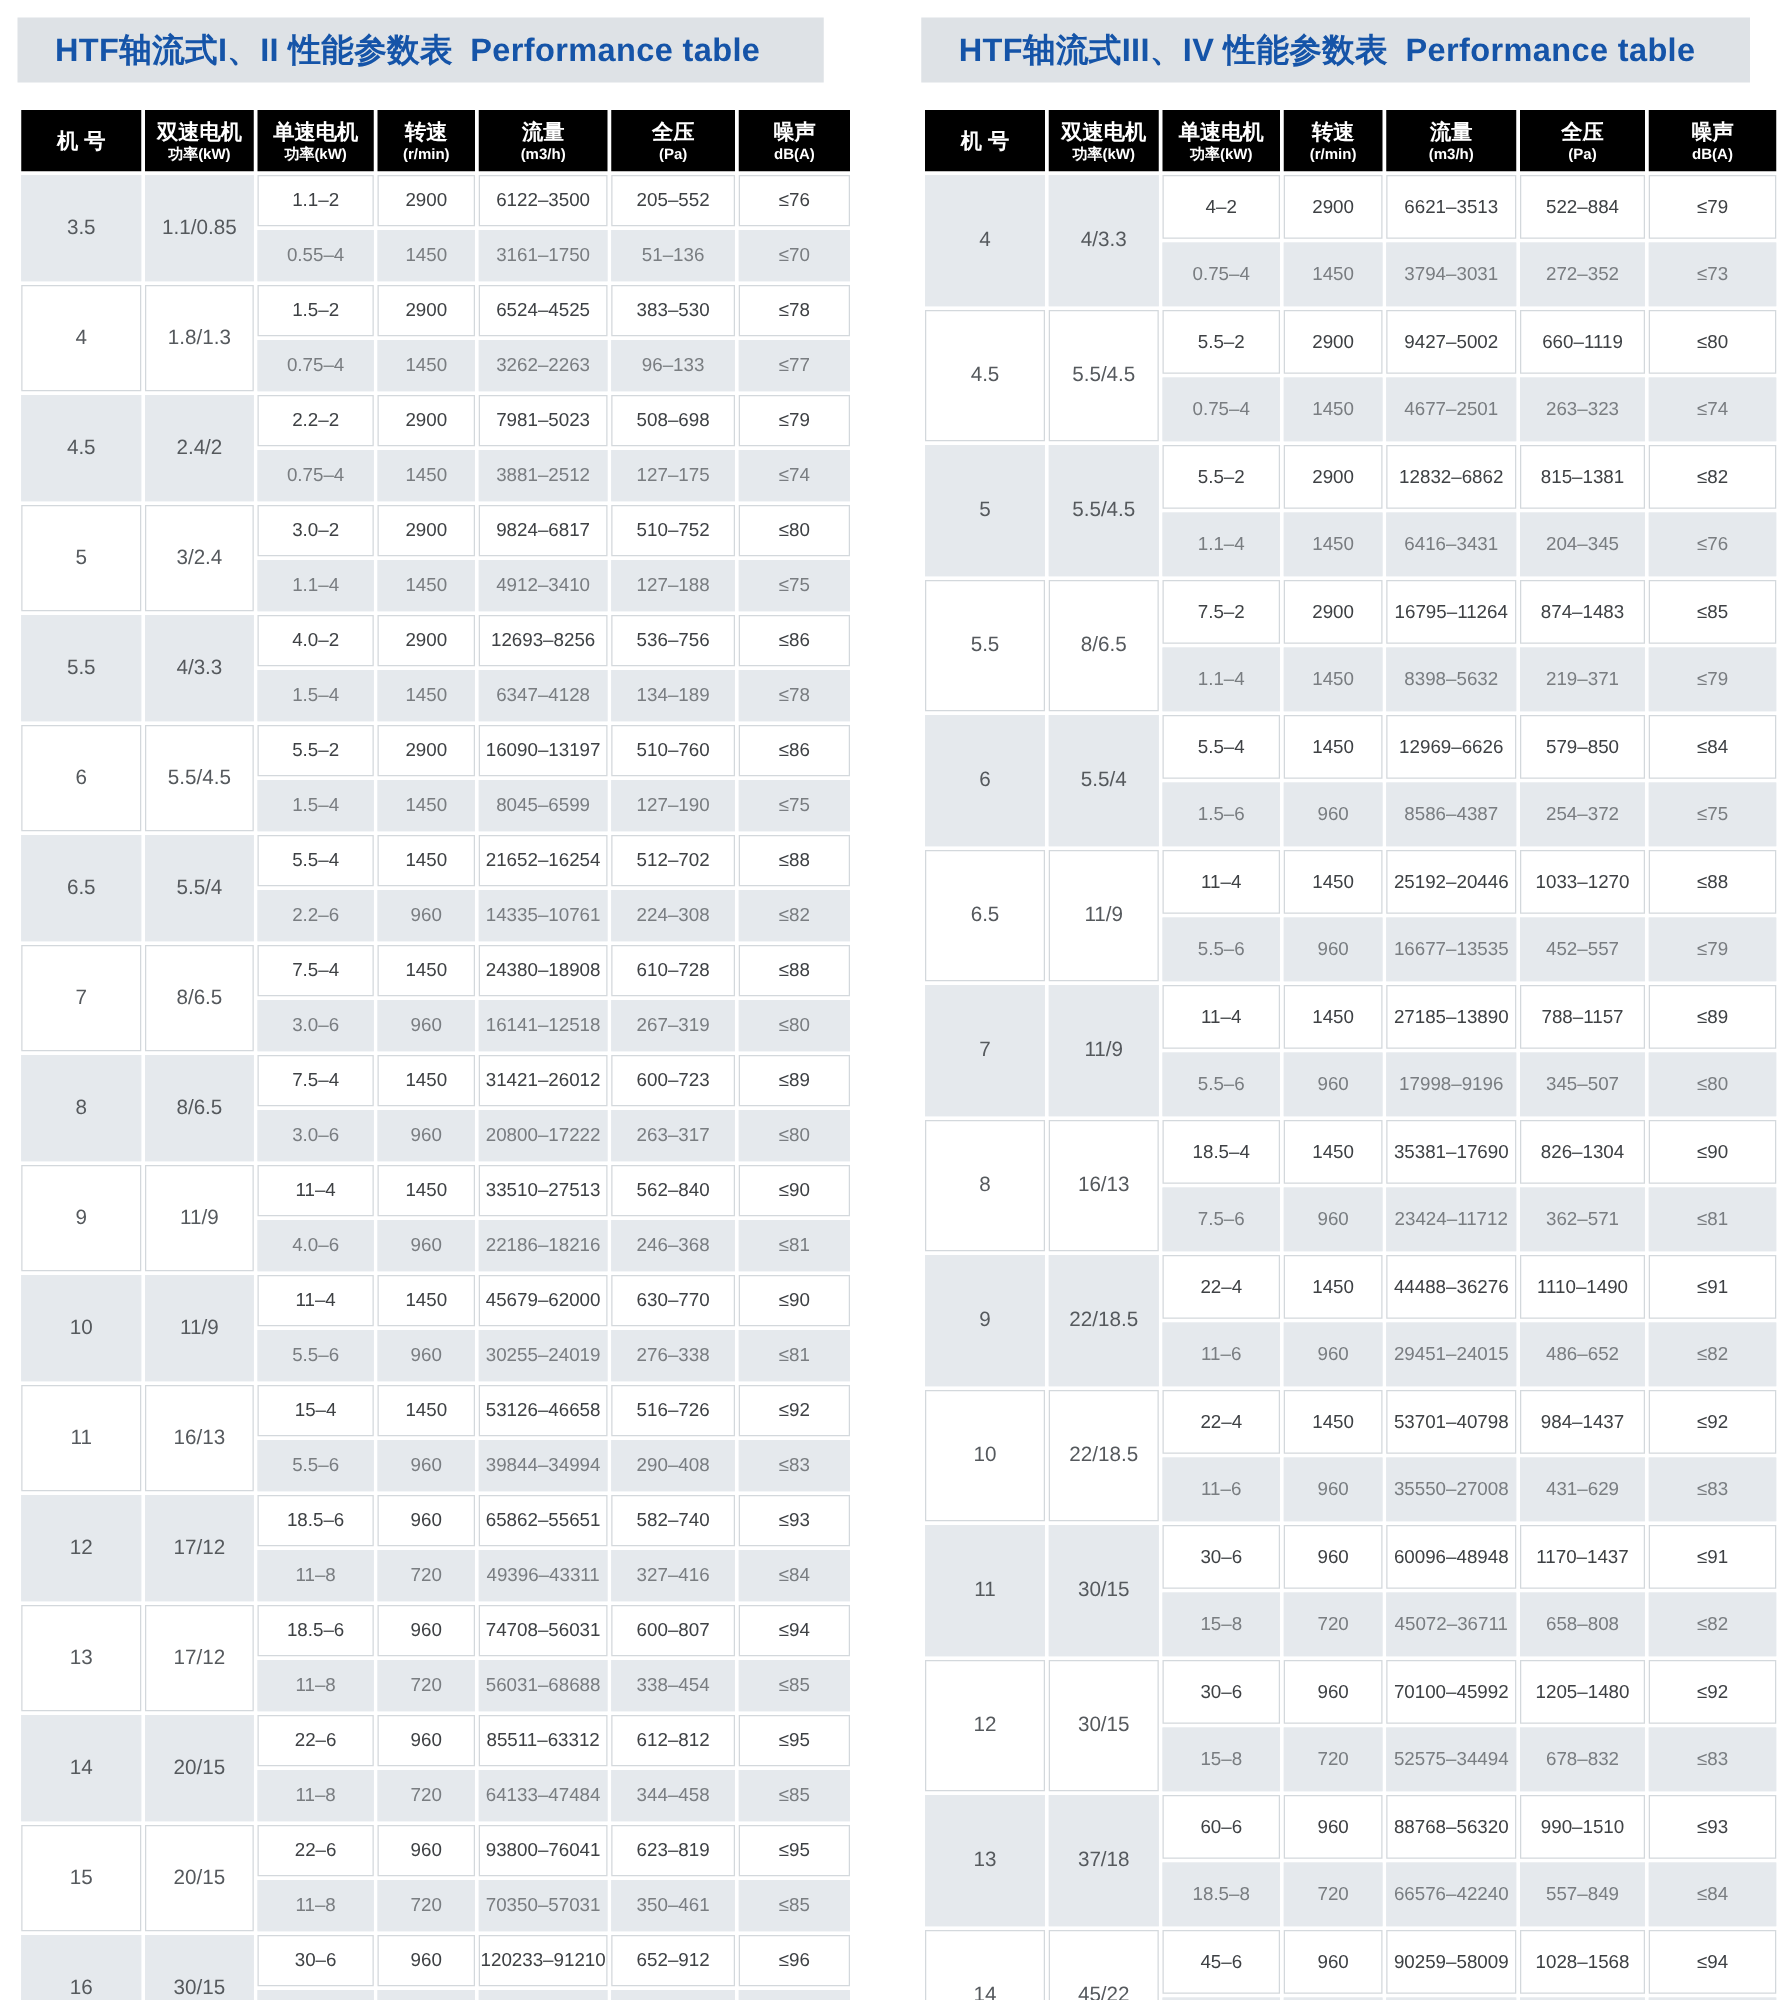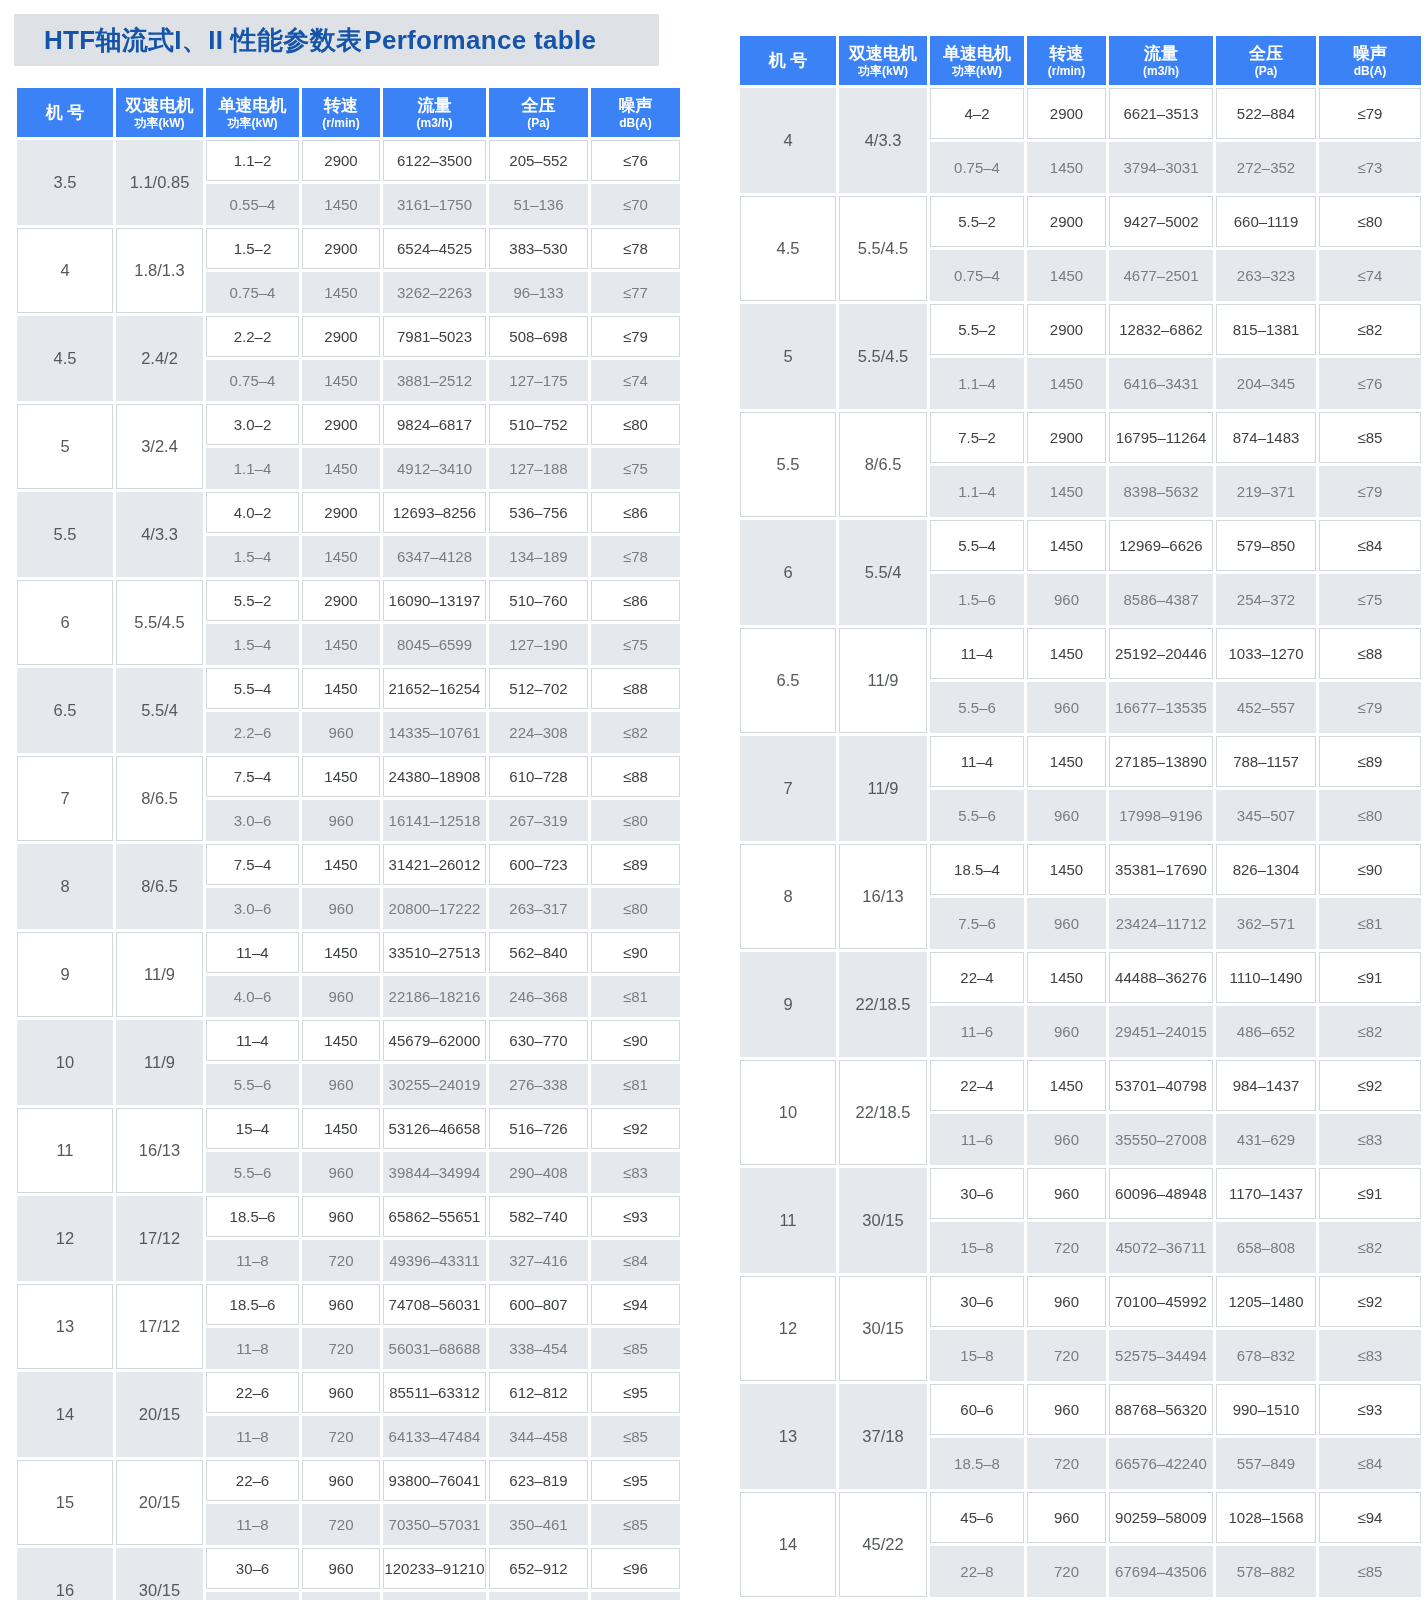--- a/index.html
+++ b/index.html
@@ -4,23 +4,23 @@
 <style>
   html,body{margin:0;padding:0;background:#ffffff;}
   body{font-family:"Liberation Sans",sans-serif;}
   .page{position:relative;width:1427px;height:1600px;background:#ffffff;overflow:hidden;}
   .tblwrap{position:absolute;top:14px;}
   .tblwrap.left{left:14px;width:645px;}
   .tblwrap.right{left:737px;width:663px;}
   .titlebar{height:52px;background:#dee2e6;color:#1554a8;font-weight:bold;
             font-size:26px;line-height:52px;padding-left:30px;box-sizing:border-box;
             letter-spacing:0.3px;white-space:nowrap;overflow:hidden;}
-  .titlebar .en{margin-left:2px;}
+  .titlebar .en{margin-left:14px;}
   table.perf{border-collapse:separate;border-spacing:3px;width:100%;table-layout:fixed;margin-top:19px;}
-  table.perf thead th{background:#3b82f6;color:#ffffff;height:49px;padding:0;
+  table.perf thead th{background:#000000;color:#ffffff;height:49px;padding:0;
                       vertical-align:middle;text-align:center;}
   table.perf th .main{font-size:17px;font-weight:bold;line-height:19px;}
   table.perf th .sub{font-size:12px;font-weight:bold;line-height:14px;margin-top:1px;}
   table.perf tbody td{text-align:center;vertical-align:middle;font-size:15px;
                       white-space:nowrap;padding:0;overflow:hidden;}
   table.perf td.cw{background:#ffffff;border:1px solid #d3d8dc;color:#3e4144;}
   table.perf td.cg{background:#e5e9ed;border:1px solid #e5e9ed;color:#797d81;}
   table.perf td.mw{background:#ffffff;border:1px solid #d3d8dc;color:#55595d;font-size:16.5px;}
   table.perf td.mg{background:#e5e9ed;border:1px solid #e5e9ed;color:#55595d;font-size:16.5px;}
   table.perf.t0 tbody td.data{height:39px;}
@@ -347,20 +347,23 @@
             <td class="data cg">720</td>
             <td class="data cg">90175–68408</td>
             <td class="data cg">366–513</td>
             <td class="data cg">≤86</td>
           </tr>
         </tbody>
     </table>
   </div>
 
   <div class="tblwrap right">
+    <div class="titlebar">
+      <span>HTF轴流式III、IV 性能参数表</span><span class="en">Performance table</span>
+    </div>
     <table class="perf t1">
       <colgroup>
         <col style="width:96px">
           <col style="width:88px">
           <col style="width:94px">
         <col style="width:79px">
           <col style="width:104px">
           <col style="width:100px">
           <col style="width:102px">
       </colgroup>

